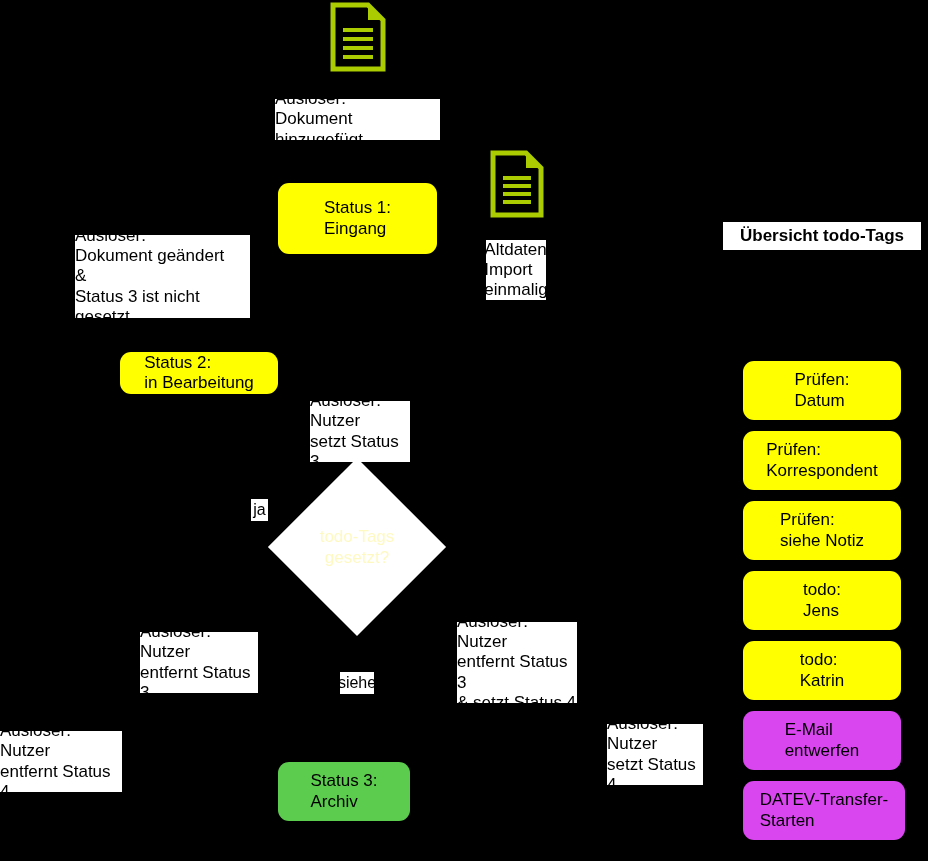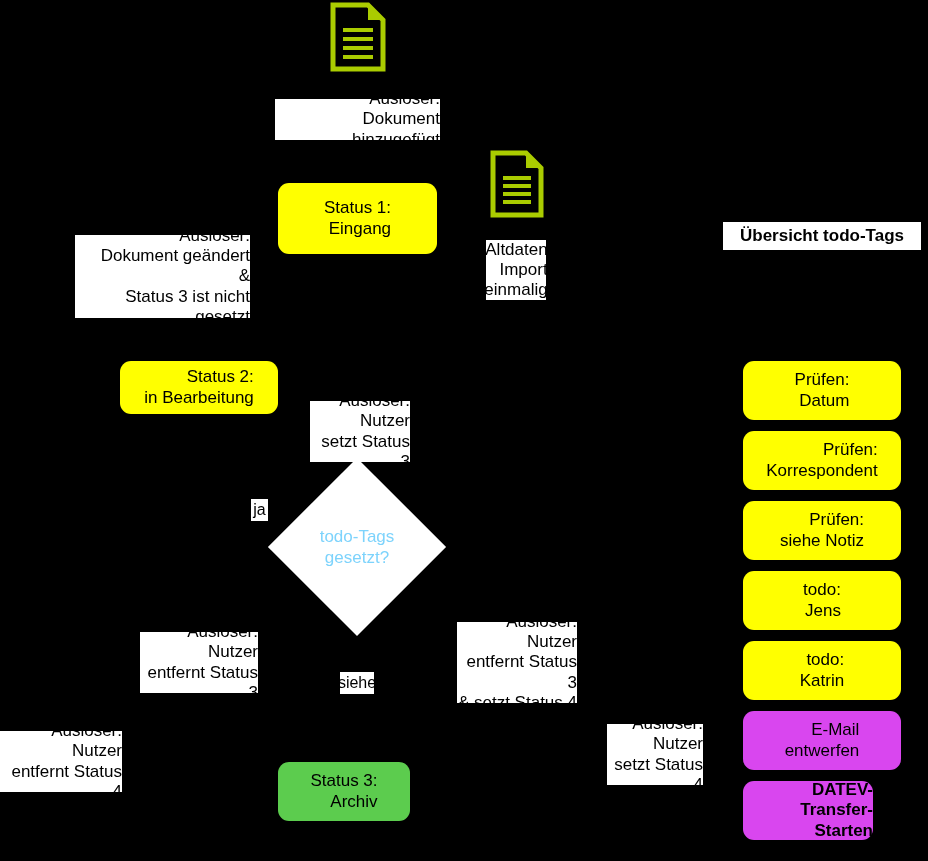--- a/index.html
+++ b/index.html
@@ -14,21 +14,21 @@
     background: #000000;
     overflow: hidden;
     font-family: "Liberation Sans", sans-serif;
   }
   .node {
     position: absolute;
     box-sizing: border-box;
     display: flex;
     align-items: center;
     justify-content: center;
-    text-align: right;
+    text-align: left;
     color: #000000;
     line-height: 1.18;
     white-space: pre-line;
   }
   
   .pill {
     border-radius: 11px;
     font-size: 17px;
   }
   .pill.yellow { background: #FFFF00; }
@@ -61,21 +61,21 @@
     background: #FFFFFF;
     transform: rotate(45deg);
   }
   .diamond-text {
     position: absolute;
     inset: 0;
     display: flex;
     align-items: center;
     justify-content: center;
     text-align: center;
-    color: #7dd3fc;
+    color: #fef9c3;
     font-size: 17px;
     line-height: 1.25;
     white-space: pre-line;
   }
 
   
   .doc-icon { position: absolute; }
   .doc-icon svg { display: block; }
 </style>
 </head>
@@ -113,21 +113,21 @@
 
   <div class="node label" style="left:486px; top:240px; width:60px; height:60px;">Altdaten
 Import
 einmalig</div>
 
   <div class="node label" style="left:75px; top:235px; width:175px; height:83px;">Auslöser:
 Dokument geändert
 &amp;
 Status 3 ist nicht gesetzt</div>
 
-  <div class="node pill yellow" style="left:120px; top:361px; width:158px; height:53px;">Status 2:
+  <div class="node pill yellow" style="left:120px; top:352px; width:158px; height:42px;">Status 2:
 in Bearbeitung</div>
 
 
   <div class="node label" style="left:310px; top:401px; width:100px; height:61px;">Auslöser:
 Nutzer
 setzt Status 3</div>
 
   <div class="diamond-wrap" style="left:294px; top:484px; width:126px; height:126px;">
     <div class="diamond-shape"></div>
     <div class="diamond-text">todo-Tags
@@ -171,16 +171,16 @@
 
   <div class="node pill yellow" style="left:743px; top:571px; width:158px; height:59px;">todo:
 Jens</div>
 
   <div class="node pill yellow" style="left:743px; top:641px; width:158px; height:59px;">todo:
 Katrin</div>
 
   <div class="node pill orange" style="left:743px; top:711px; width:158px; height:59px;">E-Mail
 entwerfen</div>
 
-  <div class="node pill orange" style="left:743px; top:781px; width:130px; height:59px;font-weight:bold;">DATEV-Transfer-
+  <div class="node pill orange" style="left:743px; top:781px; width:162px; height:59px;">DATEV-Transfer-
 Starten</div>
 
 </div>
 
 </body></html>

